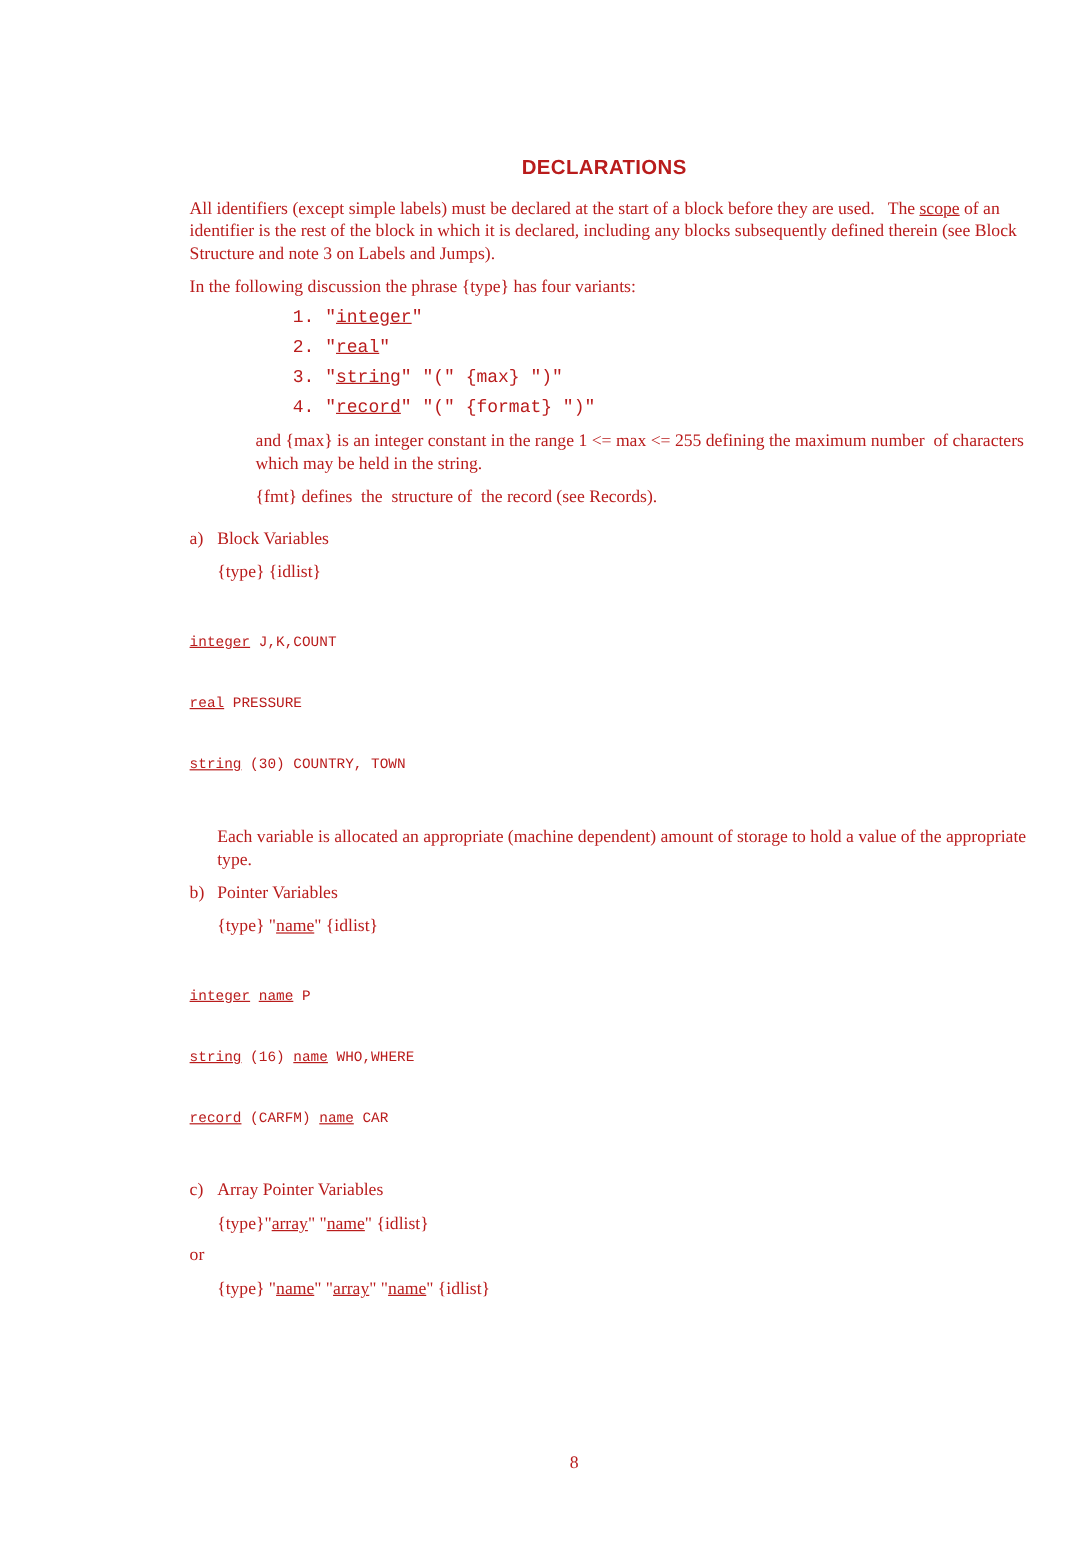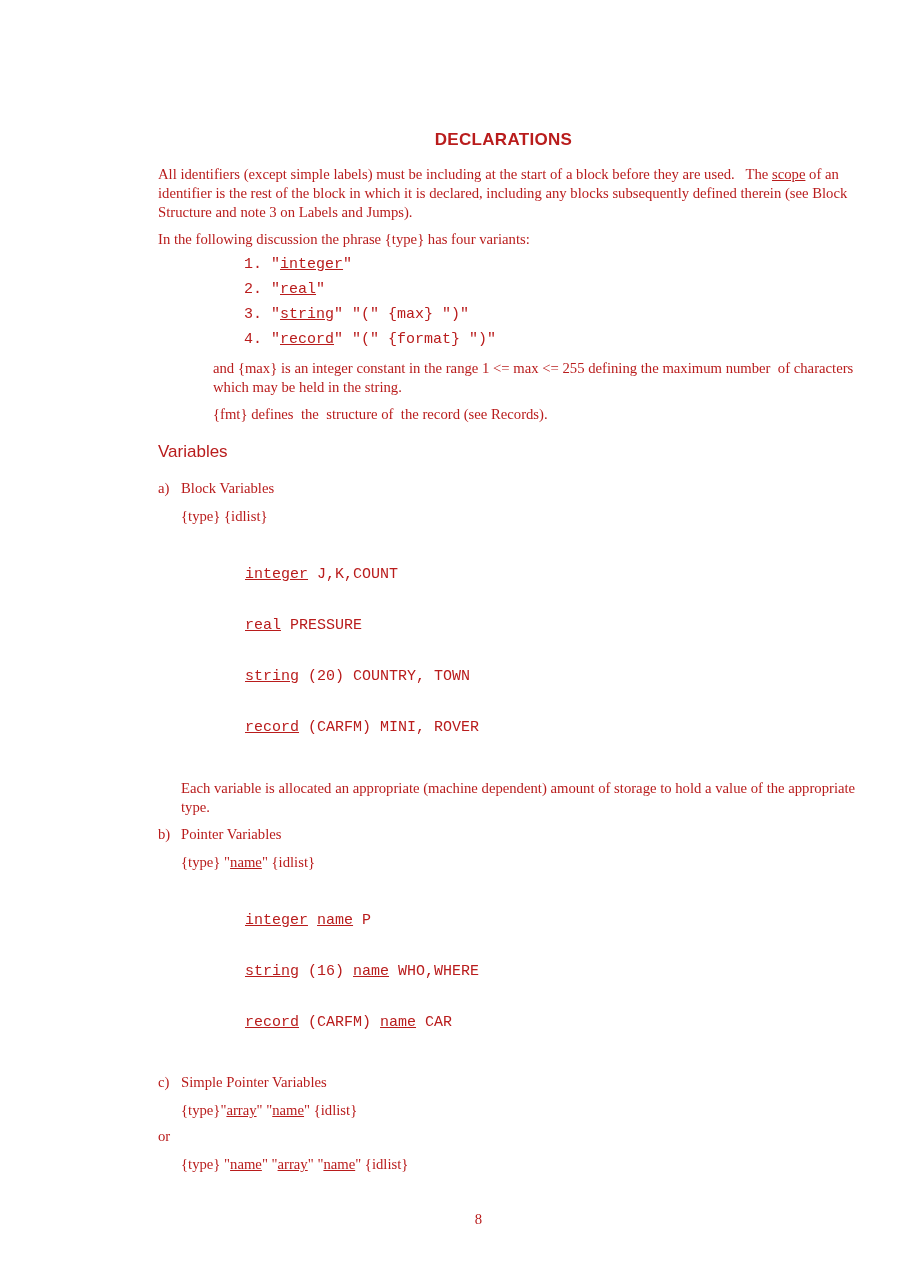--- a/index.html
+++ b/index.html
@@ -13,21 +13,21 @@
 
   .title {
     font-family:"Liberation Sans", sans-serif; font-weight:bold;
     font-size:17px; line-height:21px; text-align:center; margin:0 14px 0 0;
     letter-spacing:0.3px;
   }
   p { margin:0; font-size:14.7px; line-height:19px; white-space:pre-wrap; }
   .u { text-decoration:underline;text-align:right; }
 
   .mono-list { font-family:"Liberation Mono", monospace; font-size:15px; line-height:25px; margin-left:86px; }
-  .code { font-family:"Liberation Mono", monospace; font-size:15px; line-height:17px; margin-left:87px; white-space:pre; }
+  .code { font-family:"Liberation Mono", monospace; font-size:12px; line-height:17px; white-space:pre; }
   .code div { white-space:pre; }
 
   .indent-note { margin-left:55px; }
   .h2 {
     font-family:"Liberation Sans", sans-serif; font-weight:normal;
     font-size:17px; line-height:22px; margin:0;
   }
   .sec-head { display:flex; font-size:14.7px; line-height:19px; }
   .sec-label { width:23px; flex:0 0 23px; }
   .sec-body { margin-left:23px; }
@@ -59,62 +59,60 @@
   }
 </style>
 </head>
 <body>
 
 <div class="page" data-name="document-page">
   <div class="content" data-name="page-content">
 
     <h1 class="title" data-name="page-title">DECLARATIONS</h1>
 
-    <p data-name="intro-paragraph-1"><span>All identifiers (except simple labels) must be including at the start of a block before they are used.   The </span><span class="u">scope</span><span> of an identifier is the rest of the block in which it is declared, including any blocks subsequently defined therein (see Block Structure and note 3 on Labels and Jumps).</span></p>
+    <p data-name="intro-paragraph-1"><span>All identifiers (except simple labels) must be declared at the start of a block before they are used.   The </span><span class="u">scope</span><span> of an identifier is the rest of the block in which it is declared, including any blocks subsequently defined therein (see Block Structure and note 3 on Labels and Jumps).</span></p>
     <p data-name="intro-paragraph-2">In the following discussion the phrase {type} has four variants:</p>
 
     <div class="mono-list" data-name="type-variants-list">
       <div data-name="variant-item-integer"><span>1. "</span><span class="u">integer</span><span>"</span></div>
       <div data-name="variant-item-real"><span>2. "</span><span class="u">real</span><span>"</span></div>
       <div data-name="variant-item-string"><span>3. "</span><span class="u">string</span><span>" "(" {max} ")"</span></div>
       <div data-name="variant-item-record"><span>4. "</span><span class="u">record</span><span>" "(" {format} ")"</span></div>
     </div>
 
     <p class="indent-note" data-name="max-range-note">and {max} is an integer constant in the range 1 &lt;= max &lt;= 255 defining the maximum number  of characters which may be held in the string.</p>
     <p class="indent-note" data-name="fmt-note">{fmt} defines  the  structure of  the record (see Records).</p>
 
-    <h2 class="h2" data-name="variables-heading">Variables</h2>
 
     <div class="sec-head" data-name="section-simple-variables">
       <span class="sec-label" data-name="section-label">a)</span>
       <span data-name="section-title">Block Variables</span>
     </div>
     <p class="sec-body" data-name="syntax-simple-variables"><span>{type} {idlist}</span></p>
     <div class="code" data-name="code-block-simple">
       <div data-name="code-line"><span class="u">integer</span><span> J,K,COUNT</span></div>
       <div data-name="code-line"><span class="u">real</span><span> PRESSURE</span></div>
-      <div data-name="code-line"><span class="u">string</span><span> (20) COUNTRY, TOWN</span></div>
-      <div data-name="code-line"><span class="u">record</span><span> (CARFM) MINI, ROVER</span></div>
+      <div data-name="code-line"><span class="u">string</span><span> (30) COUNTRY, TOWN</span></div>
     </div>
     <p class="sec-body" data-name="storage-note-simple">Each variable is allocated an appropriate (machine dependent) amount of storage to hold a value of the appropriate type.</p>
 
     <div class="sec-head" data-name="section-pointer-variables">
       <span class="sec-label" data-name="section-label">b)</span>
       <span data-name="section-title">Pointer Variables</span>
     </div>
     <p class="sec-body" data-name="syntax-pointer-variables"><span>{type} "</span><span class="u">name</span><span>" {idlist}</span></p>
     <div class="code" data-name="code-block-pointer">
       <div data-name="code-line"><span class="u">integer</span><span> </span><span class="u">name</span><span> P</span></div>
       <div data-name="code-line"><span class="u">string</span><span> (16) </span><span class="u">name</span><span> WHO,WHERE</span></div>
       <div data-name="code-line"><span class="u">record</span><span> (CARFM) </span><span class="u">name</span><span> CAR</span></div>
     </div>
 
     <div class="sec-head" data-name="section-array-pointer-variables">
       <span class="sec-label" data-name="section-label">c)</span>
-      <span data-name="section-title">Simple Pointer Variables</span>
+      <span data-name="section-title">Array Pointer Variables</span>
     </div>
     <p class="sec-body" data-name="syntax-array-pointer-1"><span>{type}"</span><span class="u">array</span><span>" "</span><span class="u">name</span><span>" {idlist}</span></p>
     <p data-name="or-text">or</p>
     <p class="sec-body" data-name="syntax-array-pointer-2"><span>{type} "</span><span class="u">name</span><span>" "</span><span class="u">array</span><span>" "</span><span class="u">name</span><span>" {idlist}</span></p>
     <div class="code" data-name="code-block-array-pointer">
       
       
       
       
       

